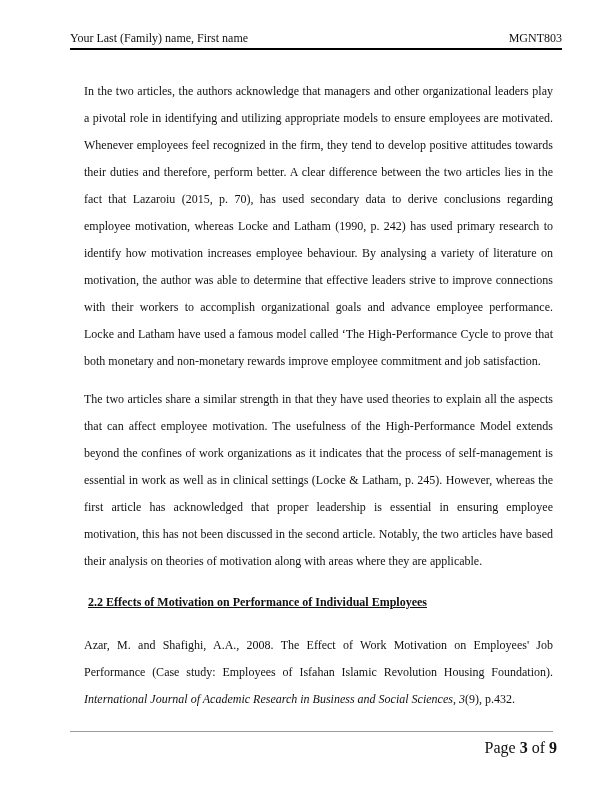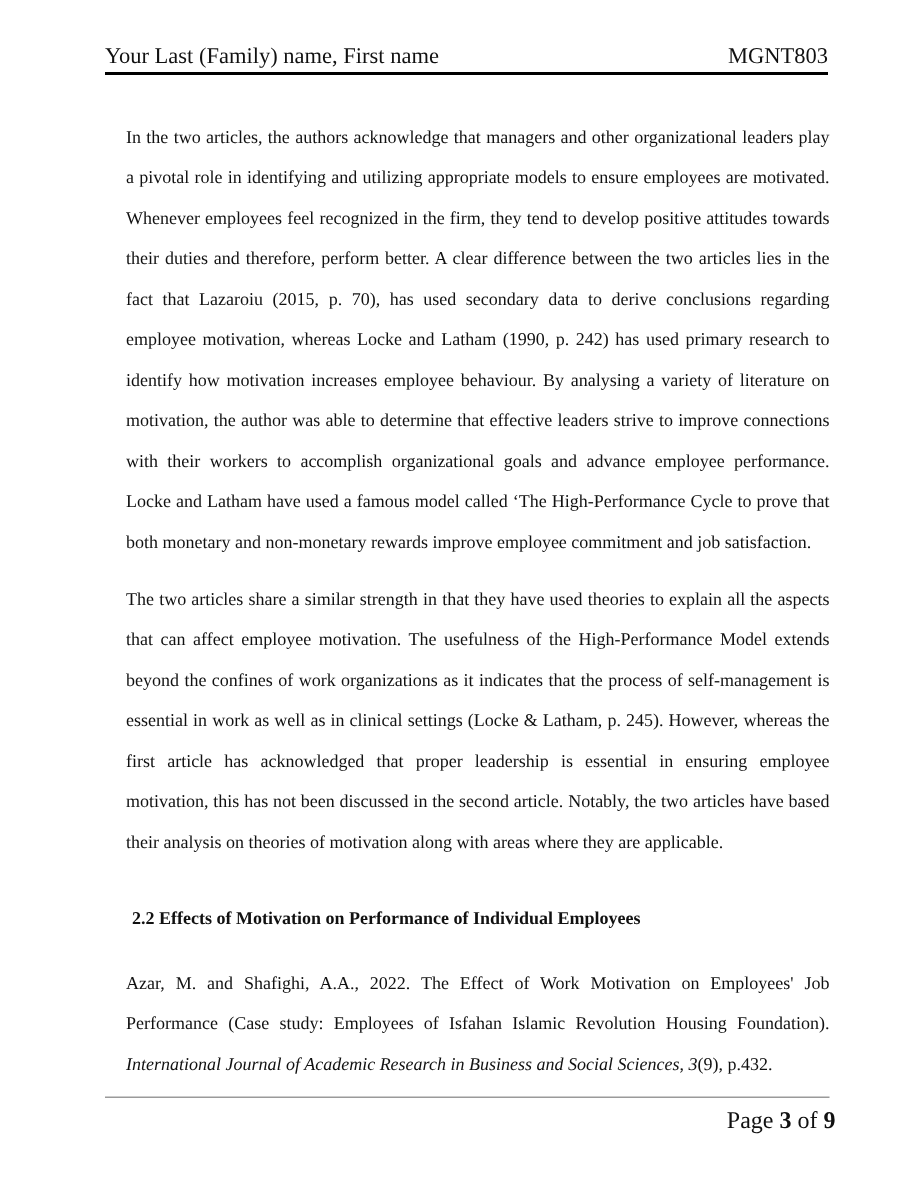--- a/index.html
+++ b/index.html
@@ -13,23 +13,23 @@
     height: 792px;
     background: #ffffff;
     font-family: "Liberation Serif", serif;
     color: #111111;
     overflow: hidden;
   }
   
   .header {
     position: absolute;
     left: 70px;
-    right: 60px;
+    right: 50px;
     top: 32px;
-    font-size: 15px;
+    font-size: 12px;
     line-height: 13px;
     border-bottom: 2px solid #000000;
     padding-bottom: 3px;
   }
   .header-row {
     display: flex;
     justify-content: space-between;
     align-items: baseline;
   }
   
@@ -42,21 +42,22 @@
   .content p {
     margin: 0 0 11px 14px;
     font-size: 12px;
     line-height: 27px;
     text-align: justify;
   }
   .section-heading {
     font-size: 12px;
     line-height: 27px;
     font-weight: bold;
-    margin: 24px 0 16px 18px;
+    margin: 14px 0 16px 18px;
+    text-decoration: underline;
   }
   .citation {
     margin-bottom: 0;
   }
   .italic {
     font-style: italic;
   }
   
   .footer-rule {
     position: absolute;
@@ -88,20 +89,20 @@
     </div>
   </div>
 
   <div class="content">
     <p>In the two articles, the authors acknowledge that managers and other organizational leaders play a pivotal role in identifying and utilizing appropriate models to ensure employees are motivated. Whenever employees feel recognized in the firm, they tend to develop positive attitudes towards their duties and therefore, perform better. A clear difference between the two articles lies in the fact that Lazaroiu (2015, p. 70), has used secondary data to derive conclusions regarding employee motivation, whereas Locke and Latham (1990, p. 242) has used primary research to identify how motivation increases employee behaviour.  By analysing a variety of literature on motivation, the author was able to determine that effective leaders strive to improve connections with their workers to accomplish organizational goals and advance employee performance. Locke and Latham have used a famous model called ‘The High-Performance Cycle to prove that both monetary and non-monetary rewards improve employee commitment and job satisfaction.</p>
 
     <p>The two articles share a similar strength in that they have used theories to explain all the aspects that can affect employee motivation. The usefulness of the High-Performance Model extends beyond the confines of work organizations as it indicates that the process of self-management is essential in work as well as in clinical settings (Locke &amp; Latham, p. 245). However, whereas the first article has acknowledged that proper leadership is essential in ensuring employee motivation, this has not been discussed in the second article.  Notably, the two articles have based their analysis on theories of motivation along with areas where they are applicable.</p>
 
     <div class="section-heading">2.2 Effects of Motivation on Performance of Individual Employees</div>
 
-    <p class="citation"><span>Azar, M. and Shafighi, A.A., 2022. The Effect of Work Motivation on Employees' Job Performance (Case study: Employees of Isfahan Islamic Revolution Housing Foundation). </span><span class="italic">International Journal of Academic Research in Business and Social Sciences</span><span>, </span><span class="italic">3</span><span>(9), p.432.</span></p>
+    <p class="citation"><span>Azar, M. and Shafighi, A.A., 2008. The Effect of Work Motivation on Employees' Job Performance (Case study: Employees of Isfahan Islamic Revolution Housing Foundation). </span><span class="italic">International Journal of Academic Research in Business and Social Sciences</span><span>, </span><span class="italic">3</span><span>(9), p.432.</span></p>
   </div>
 
   <div class="footer-rule"></div>
 
   <div class="footer-text"><span>Page </span><b>3</b><span> of </span><b>9</b></div>
 
 </div>
 
 </body></html>

